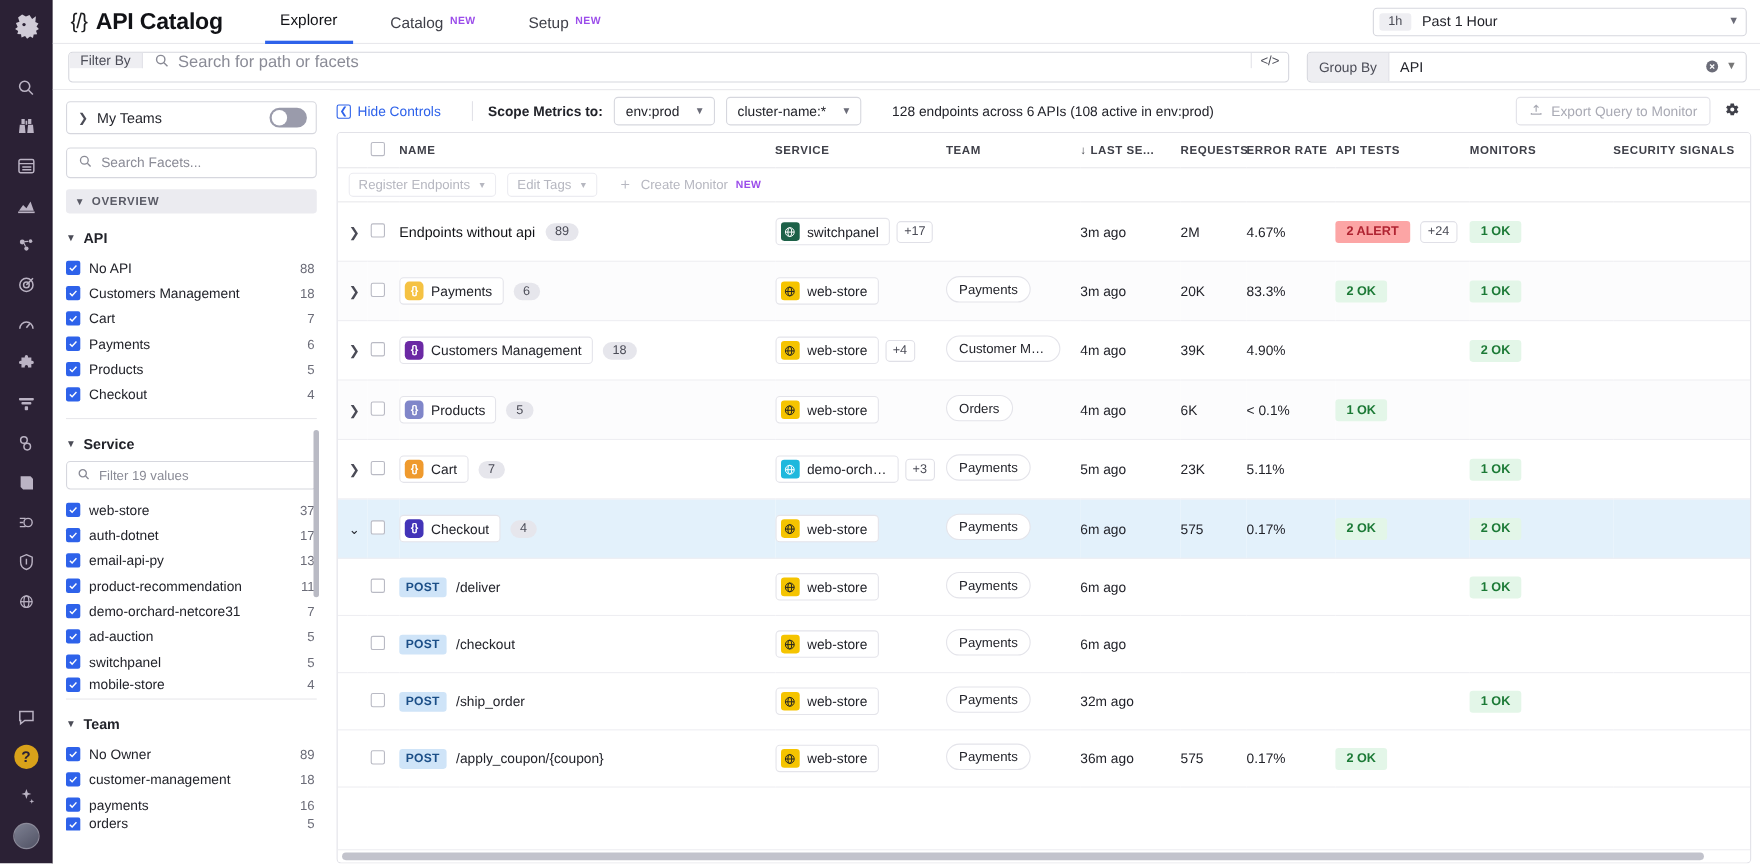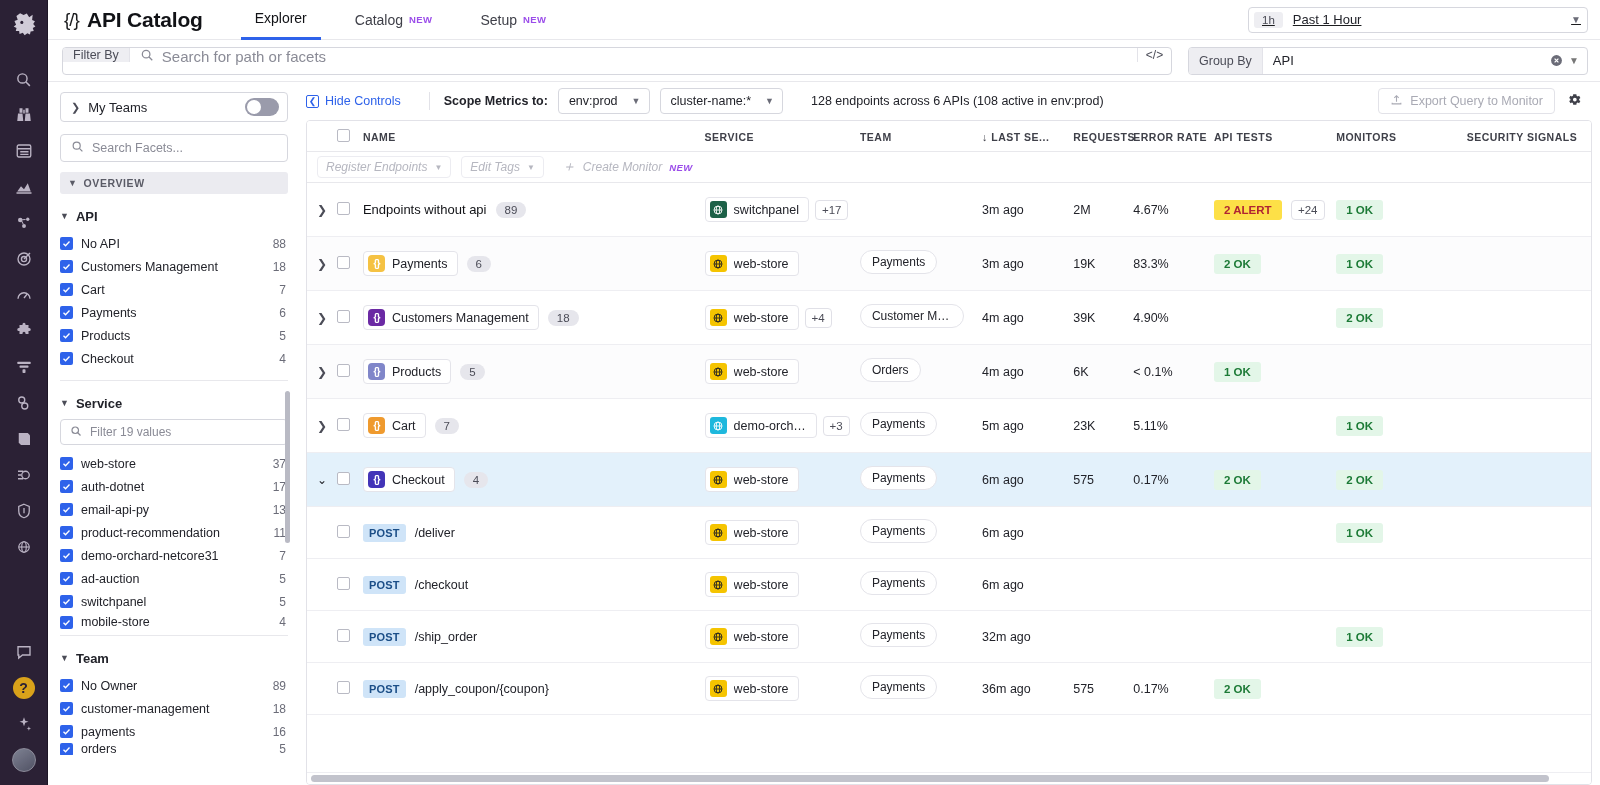--- a/index.html
+++ b/index.html
@@ -56,21 +56,21 @@
   .brand-glyph { font-size: 19px; color:#1c1d1f; font-weight:400; letter-spacing:-1px; }
   .brand-title { font-size: 21px; font-weight: bold; color:#111216; letter-spacing: -0.2px; }
   .hdr-tabs { display:flex; align-items:center; margin-left: 38px; height: 40px; }
   .hdr-tab {
     height: 40px; display:flex; align-items:center; gap:6px;
     padding: 0 14px; font-size: 14px; color:#3f4049; cursor:pointer;
     margin-right: 20px;
   }
   .hdr-tab.active { color:#111216; border-bottom: 3px solid #2e62ea; font-weight:400; }
   .newbadge { font-size: 9.5px; font-weight: bold; color:#9b4dea; letter-spacing:.4px; }
-  .hdr-right { margin-left: auto; display:flex; align-items:center;text-decoration:underline; }
+  .hdr-right { margin-left: auto; display:flex; align-items:center; }
   .timepicker {
     width: 340px; height: 26px; border: 1px solid #d6d7de; border-radius: 4px;
     display:flex; align-items:center; padding: 0 6px 0 5px; background:#fff; cursor:pointer;
   }
   .tp-chip {
     background:#eeeef2; border-radius:3px; font-size:11.5px; color:#4a4b55;
     padding: 2px 8px; margin-right: 10px;
   }
   .tp-label { font-size: 13px; color: #22232a; }
   .tp-caret { margin-left:auto; color:#6b6c78; font-size:10px; }
@@ -219,21 +219,21 @@
   .c-mon   { width: 126px; }
   .c-sec   { width: 120px; }
 
   .chkbox {
     width: 13px; height:13px; border:1px solid #b9bac4; border-radius:2px; background:#fff;
     display:inline-block;
   }
   .subtoolbar td { border-bottom:1px solid #e8e8ec; padding: 0; }
   .subtoolbar-inner {
     display:flex; align-items:center; gap: 0; height: 30px; padding-left: 10px;
-    font-size: 12px; color:#b6b7c0;font-style:italic;
+    font-size: 12px; color:#b6b7c0;
   }
   .stbtn { display:flex; align-items:center; gap:7px; border:1px solid #ececf1; border-radius:4px; height:22px; padding:0 8px; margin-right:10px; }
   .stbtn .cr { font-size:8px; }
   .stbtn.plain { border:none; }
 
   tbody tr.row td { border-bottom: 1px solid #eeeef2; height: 54px; vertical-align: middle; font-size: 12.5px; color:#22232a; }
   tbody tr.row.alt td { background:#fcfcfd; }
   tbody tr.row.sel td { background:#e3f1fb; }
   tbody tr.row.child td { height: 52px; }
 
@@ -280,21 +280,21 @@
   .teamchip {
     display:inline-block; border:1px solid #e4e4ea; border-radius:12px; background:#fff;
     padding: 4px 11px; font-size:12px; color:#22232a; max-width: 104px;
     overflow:hidden; text-overflow:ellipsis; white-space:nowrap;
   }
   .badge-ok {
     display:inline-block; background:#e3f6e8; color:#1c7a36;
     border-radius:3px; font-size:11.5px; font-weight:bold; padding: 4px 10px;
   }
   .badge-alert {
-    display:inline-block; background:#fde047; color:#b02432;
+    display:inline-block; background:#fca5a5; color:#b02432;
     border-radius:3px; font-size:11.5px; font-weight:bold; padding: 4px 10px;
   }
   .num { font-size:12.5px; color:#22232a; }
   .hscroll {
     height: 12px; background:#fff; border-top:1px solid #eeeef2;
     display:flex; align-items:center; padding: 0 4px;
   }
   .hscroll-thumb { height: 7px; width: 97%; background:#c2c3cc; border-radius: 4px; }
   .tbl-scrollarea { flex:1 1 auto; overflow:hidden; }
 </style>
@@ -850,21 +850,21 @@
                               <ellipse cx="12" cy="12" rx="3.6" ry="8"></ellipse>
                               <path d="M4 12h16"></path>
                             </svg>
                           </span>
                       <span class="nm">web-store</span>
                     </span>
                   </div>
                 </td>
                 <td><span class="teamchip">Payments</span></td>
                 <td class="num">3m ago</td>
-                <td class="num">19K</td>
+                <td class="num">20K</td>
                 <td class="num">83.3%</td>
                 <td><span class="badge-ok">2 OK</span></td>
                 <td><span class="badge-ok">1 OK</span></td>
                 <td></td>
               </tr>
 
               <tr class="row">
                 <td><span class="caret-r">❯</span></td>
                 <td style="padding-left:3px;"><span class="chkbox"></span></td>
                 <td>

